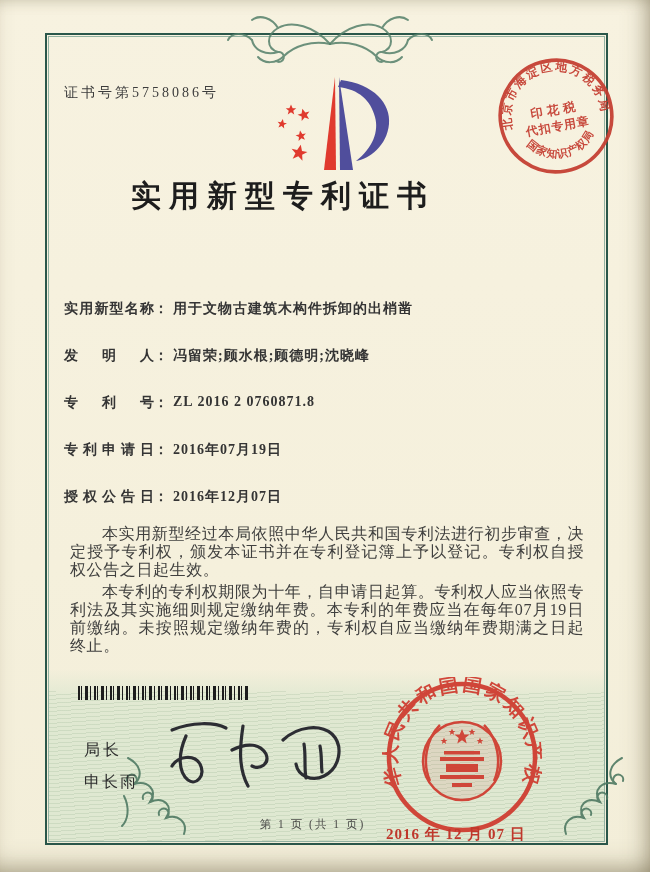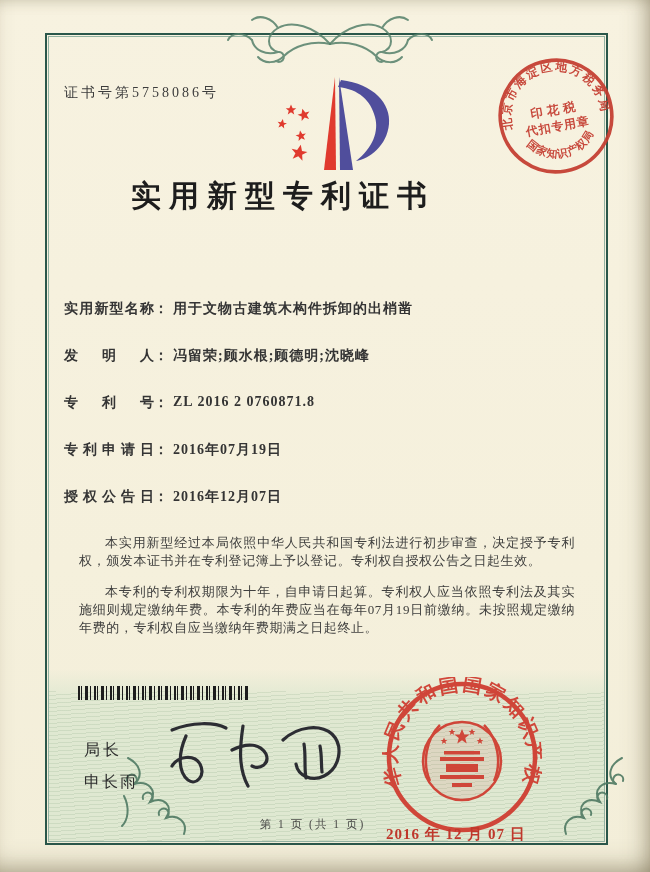--- a/index.html
+++ b/index.html
@@ -26,21 +26,21 @@
     background:repeating-linear-gradient(176deg,rgba(105,145,105,.28) 0 1px,transparent 1px 4px);}
   .cert-no{position:absolute;left:64px;top:84px;font-size:14px;letter-spacing:3px;color:#3c3c3c;z-index:5;}
   .title{position:absolute;left:0;width:566px;top:176px;text-align:center;
     font-size:30px;font-weight:bold;letter-spacing:8px;color:#1d1d1d;z-index:5;}
   .fields{position:absolute;left:64px;top:252px;width:500px;z-index:5;margin-top:48px;}
   .field-row{height:17px;margin-bottom:30px;font-size:14px;color:#343434;font-weight:600;white-space:nowrap;}
   .flabel{display:inline-block;width:90px;text-align:justify;text-align-last:justify;vertical-align:top;}
   .fcolon{display:inline-block;vertical-align:top;}
   .fvalue{display:inline-block;margin-left:5px;letter-spacing:1px;vertical-align:top;}
   .paras{position:absolute;left:66px;top:521px;width:522px;z-index:5;}
-  .paras p{margin:13px;font-size:13px;line-height:18px;letter-spacing:.6px;
+  .paras p{margin:4px;font-size:16px;line-height:18px;letter-spacing:.6px;
     text-indent:2em;color:#40403f;text-align:justify;}
   .barcode{position:absolute;left:78px;top:686px;width:172px;height:14px;z-index:5;
     background:repeating-linear-gradient(90deg,#1d1d1d 0 2px,transparent 2px 3px,#1d1d1d 3px 4px,
       transparent 4px 7px,#1d1d1d 7px 10px,transparent 10px 12px,#1d1d1d 12px 13px,transparent 13px 16px);}
   .signer-title{position:absolute;left:84px;top:740px;font-size:16px;letter-spacing:3px;color:#2d2d2d;z-index:5;}
   .signer-name{position:absolute;left:84px;top:772px;font-size:16px;letter-spacing:2px;color:#2d2d2d;z-index:5;}
   .signature{position:absolute;left:148px;top:710px;z-index:6;}
   .tax-stamp{position:absolute;left:494px;top:54px;z-index:6;transform:rotate(-10deg);opacity:.92;}
   .logo{position:absolute;left:268px;top:74px;z-index:5;}
   .office-seal{position:absolute;left:382px;top:677px;z-index:6;opacity:.93;}

